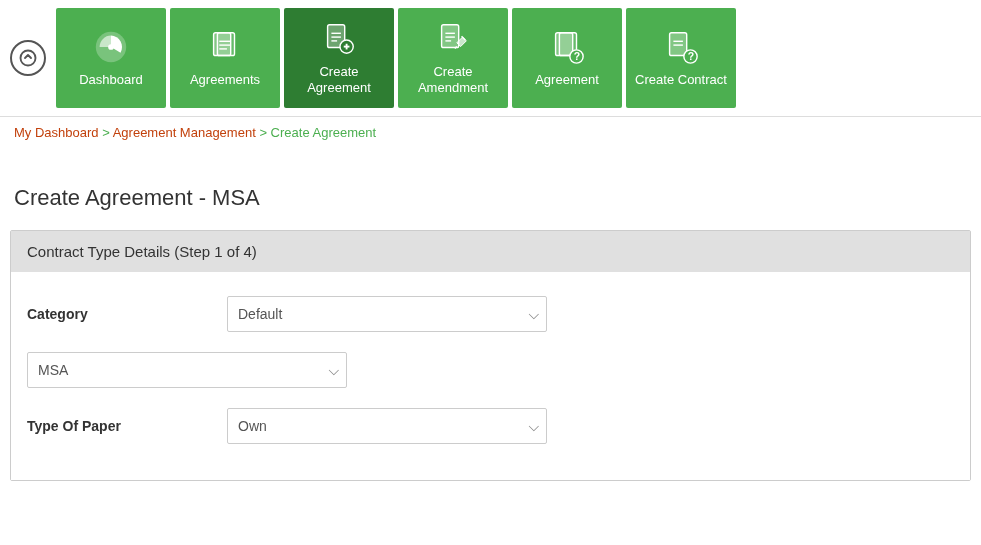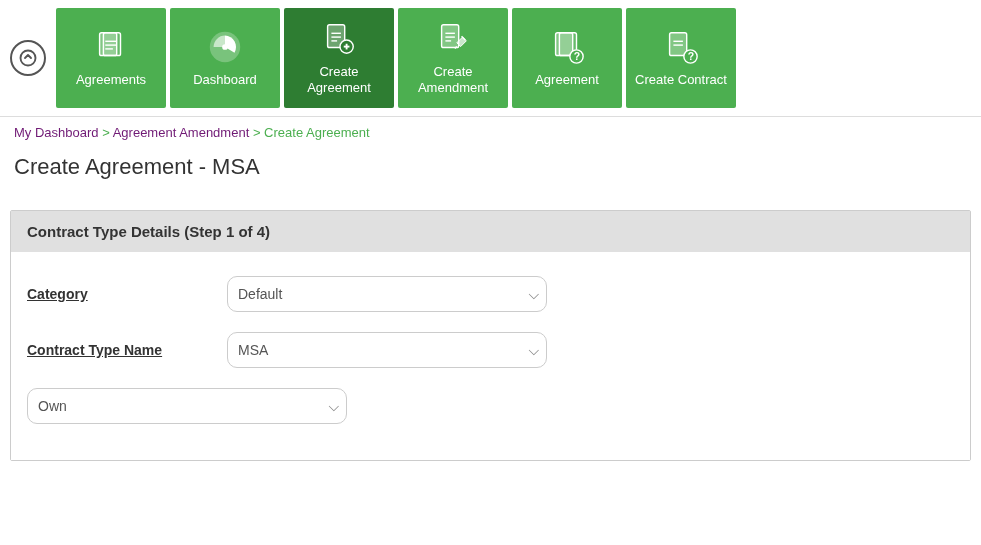--- a/index.html
+++ b/index.html
@@ -71,79 +71,79 @@
       line-height: 1.2;
     }
 
     
     .breadcrumb {
       padding: 8px 14px;
       font-size: 13px;
       color: #4caf50;
     }
     .breadcrumb a {
-      color: #701a75;
+      color: #c2410c;
       text-decoration: none;
       text-align: center;
     }
     .breadcrumb span {
       color: #4caf50;
     }
 
     
     .page-title {
       font-size: 22px;
       font-weight: normal;
-      padding: 6px 14px 30px 14px;
+      padding: 6px 14px 19px 14px;
       color: #333;
+      margin-top: 31px;
     }
 
     
     .main-content {
       margin: 0 10px;
       border: 1px solid #ccc;
       border-radius: 2px;
     }
 
     
     .section-header {
       background: #e0e0e0;
       padding: 12px 16px;
-      font-weight: bold;
+      font-weight: normal;
       font-size: 15px;
       color: #333;
     }
 
     
     .form-area {
       padding: 24px 16px 16px 16px;
       background: #fff;
     }
     .form-row {
       display: flex;
       align-items: center;
       margin-bottom: 20px;
-      text-decoration: underline;
     }
     .form-label {
       width: 200px;
       font-weight: bold;
       font-size: 14px;
       color: #333;
       flex-shrink: 0;
     }
     .select-wrapper {
       position: relative;
       width: 320px;
     }
     .select-wrapper select {
       width: 100%;
       height: 36px;
       border: 1px solid #ccc;
-      border-radius: 10px;
+      border-radius: 2px;
       padding: 4px 30px 4px 10px;
       font-size: 14px;
       color: #555;
       appearance: none;
       -webkit-appearance: none;
       background: #fff;
       cursor: pointer;
     }
     .select-chevron {
       position: absolute;
@@ -184,38 +184,38 @@
 <div class="top-nav">
   <div class="nav-up-btn" title="Go up">
     <svg viewBox="0 0 24 24" fill="none" stroke="#555" stroke-width="2.5" stroke-linecap="round" stroke-linejoin="round">
       <circle cx="12" cy="12" r="10"></circle>
       <polyline points="8 12 12 8 16 12"></polyline>
     </svg>
   </div>
   <div class="nav-tiles">
 
     <div class="nav-tile">
-      <svg viewBox="0 0 40 40">
-        <rect x="8" y="5" width="18" height="24" rx="2" fill="rgba(255,255,255,0.3)" stroke="white" stroke-width="1.5"></rect>
-        <rect x="12" y="5" width="18" height="24" rx="2" fill="rgba(255,255,255,0.15)" stroke="white" stroke-width="1.5"></rect>
-        <line x1="14" y1="14" x2="26" y2="14" stroke="white" stroke-width="1.5"></line>
-        <line x1="14" y1="18" x2="26" y2="18" stroke="white" stroke-width="1.5"></line>
-        <line x1="14" y1="22" x2="22" y2="22" stroke="white" stroke-width="1.5"></line>
-      </svg>
-      <span class="nav-tile-label">Agreements</span>
-    </div>
-
-    <div class="nav-tile">
       <svg viewBox="0 0 40 40" fill="none">
         <circle cx="20" cy="20" r="16" fill="rgba(255,255,255,0.25)"></circle>
         <path d="M20 20 L20 8 A12 12 0 0 1 30 26 Z" fill="white"></path>
         <path d="M20 20 L8 20 A12 12 0 0 1 20 8 Z" fill="rgba(255,255,255,0.6)"></path>
         <circle cx="20" cy="20" r="3" fill="white"></circle>
       </svg>
       <span class="nav-tile-label">Dashboard</span>
+    </div>
+
+    <div class="nav-tile">
+      <svg viewBox="0 0 40 40">
+        <rect x="8" y="5" width="18" height="24" rx="2" fill="rgba(255,255,255,0.3)" stroke="white" stroke-width="1.5"></rect>
+        <rect x="12" y="5" width="18" height="24" rx="2" fill="rgba(255,255,255,0.15)" stroke="white" stroke-width="1.5"></rect>
+        <line x1="14" y1="14" x2="26" y2="14" stroke="white" stroke-width="1.5"></line>
+        <line x1="14" y1="18" x2="26" y2="18" stroke="white" stroke-width="1.5"></line>
+        <line x1="14" y1="22" x2="22" y2="22" stroke="white" stroke-width="1.5"></line>
+      </svg>
+      <span class="nav-tile-label">Agreements</span>
     </div>
 
     <div class="nav-tile active">
       <svg viewBox="0 0 40 40">
         <rect x="8" y="5" width="18" height="24" rx="2" fill="rgba(255,255,255,0.3)" stroke="white" stroke-width="1.5"></rect>
         <line x1="12" y1="14" x2="22" y2="14" stroke="white" stroke-width="1.5"></line>
         <line x1="12" y1="18" x2="22" y2="18" stroke="white" stroke-width="1.5"></line>
         <line x1="12" y1="22" x2="18" y2="22" stroke="white" stroke-width="1.5"></line>
         <circle cx="28" cy="28" r="7" fill="#2e7d32" stroke="white" stroke-width="1.5"></circle>
         <line x1="25" y1="28" x2="31" y2="28" stroke="white" stroke-width="2"></line>
@@ -256,21 +256,21 @@
         <text x="27" y="34" font-size="11" fill="white" font-weight="bold">?</text>
       </svg>
       <span class="nav-tile-label">Create Contract</span>
     </div>
   </div>
 </div>
 
 <div class="breadcrumb">
   <a href="#">My Dashboard</a>
   <span> &gt; </span>
-  <a href="#">Agreement Amendment</a>
+  <a href="#">Agreement Management</a>
   <span> &gt; </span>
   <span>Create Agreement</span>
 </div>
 
 <h1 class="page-title">Create Agreement - MSA</h1>
 
 <div class="main-content">
 
   <div class="section-header">Contract Type Details (Step 1 of 4)</div>
 
@@ -282,32 +282,32 @@
         <select>
           <option>Default</option>
           <option>Standard</option>
           <option>Custom</option>
         </select>
         <span class="select-chevron">⌵</span>
       </div>
     </div>
 
     <div class="form-row">
-      <div class="form-label">Contract Type Name</div>
       <div class="select-wrapper">
         <select>
           <option>MSA</option>
           <option>NDA</option>
           <option>SOW</option>
         </select>
         <span class="select-chevron">⌵</span>
       </div>
     </div>
 
     <div class="form-row">
+      <div class="form-label">Type Of Paper</div>
       <div class="select-wrapper">
         <select>
           <option>Own</option>
           <option>Third Party</option>
         </select>
         <span class="select-chevron">⌵</span>
       </div>
     </div>
   </div>
 

